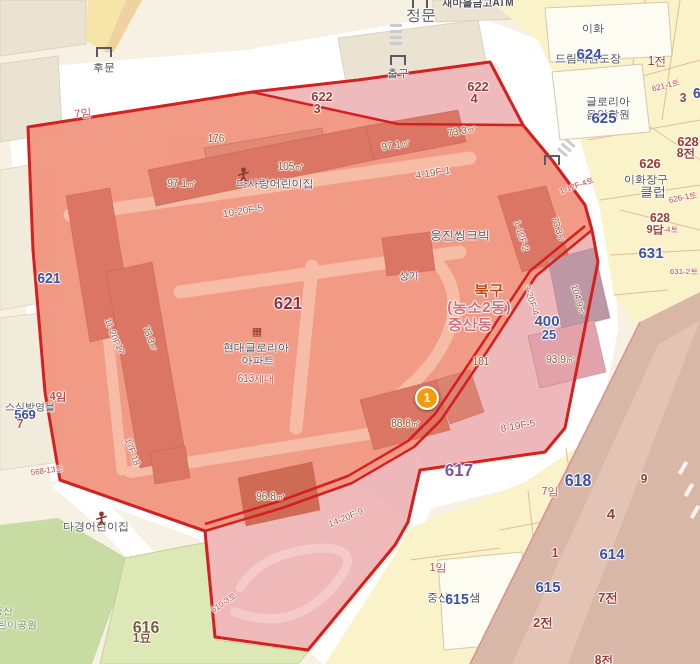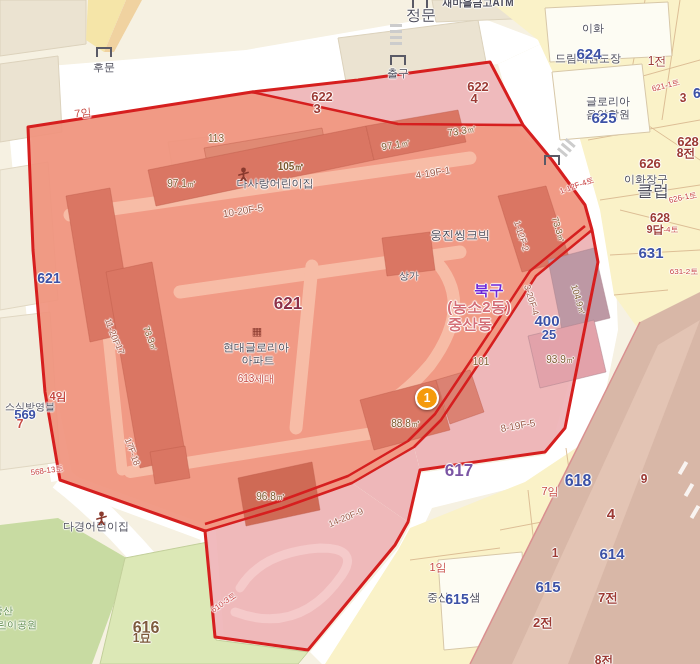--- a/index.html
+++ b/index.html
@@ -167,45 +167,45 @@
     <div class="lbl" style="left: 608px; top: 101px; font-size: 11px; color: rgb(76, 76, 90); font-weight: normal; transform: translate(-50%, -50%) rotate(0deg);">글로리아</div>
     <div class="lbl" style="left: 608px; top: 114px; font-size: 11px; color: rgb(76, 76, 90); font-weight: normal; transform: translate(-50%, -50%) rotate(0deg);">음악학원</div>
     <div class="lbl" style="left: 604px; top: 117px; font-size: 15px; color: rgb(61, 82, 166); font-weight: bold; transform: translate(-50%, -50%) rotate(0deg);">625</div>
     <div class="lbl" style="left: 666px; top: 86px; font-size: 8px; color: rgb(200, 68, 68); font-weight: normal; transform: translate(-50%, -50%) rotate(-15deg);">621-1토</div>
     <div class="lbl" style="left: 683px; top: 98px; font-size: 12px; color: rgb(156, 58, 52); font-weight: bold; transform: translate(-50%, -50%) rotate(0deg);">3</div>
     <div class="lbl" style="left: 697px; top: 93px; font-size: 14px; color: rgb(61, 82, 166); font-weight: bold; transform: translate(-50%, -50%) rotate(0deg);">6</div>
     <div class="lbl" style="left: 688px; top: 141px; font-size: 13px; color: rgb(156, 58, 52); font-weight: bold; transform: translate(-50%, -50%) rotate(0deg);">628</div>
     <div class="lbl" style="left: 686px; top: 153px; font-size: 12px; color: rgb(156, 58, 52); font-weight: bold; transform: translate(-50%, -50%) rotate(0deg);">8전</div>
     <div class="lbl" style="left: 650px; top: 163px; font-size: 13px; color: rgb(156, 58, 52); font-weight: bold; transform: translate(-50%, -50%) rotate(0deg);">626</div>
     <div class="lbl" style="left: 646px; top: 179px; font-size: 11px; color: rgb(76, 76, 90); font-weight: normal; transform: translate(-50%, -50%) rotate(0deg);">이화장구</div>
-    <div class="lbl" style="left: 653px; top: 191px; font-size: 16px; color: rgb(76, 76, 90); font-weight: normal; transform: translate(-50%, -50%) rotate(0deg);">클럽</div>
+    <div class="lbl" style="left: 653px; top: 191px; font-size: 13px; color: rgb(76, 76, 90); font-weight: normal; transform: translate(-50%, -50%) rotate(0deg);">클럽</div>
     <div class="lbl" style="left: 683px; top: 198px; font-size: 8px; color: rgb(200, 68, 68); font-weight: normal; transform: translate(-50%, -50%) rotate(-12deg);">626-1토</div>
     <div class="lbl" style="left: 660px; top: 218px; font-size: 12px; color: rgb(156, 58, 52); font-weight: bold; transform: translate(-50%, -50%) rotate(0deg);">628</div>
     <div class="lbl" style="left: 655px; top: 229px; font-size: 11px; color: rgb(156, 58, 52); font-weight: bold; transform: translate(-50%, -50%) rotate(0deg);">9답</div>
     <div class="lbl" style="left: 671px; top: 230px; font-size: 8px; color: rgb(200, 68, 68); font-weight: normal; transform: translate(-50%, -50%) rotate(0deg);">-4토</div>
     <div class="lbl" style="left: 651px; top: 252px; font-size: 15px; color: rgb(61, 82, 166); font-weight: bold; transform: translate(-50%, -50%) rotate(0deg);">631</div>
     <div class="lbl" style="left: 684px; top: 272px; font-size: 8px; color: rgb(200, 68, 68); font-weight: normal; transform: translate(-50%, -50%) rotate(0deg);">631-2토</div>
     <div class="lbl" style="left: 577px; top: 186px; font-size: 8px; color: rgb(200, 68, 68); font-weight: normal; transform: translate(-50%, -50%) rotate(-20deg);">1-12F-4토</div>
-    <div class="lbl" style="left: 216px; top: 139px; font-size: 10px; color: rgb(125, 90, 46); font-weight: normal; transform: translate(-50%, -50%) rotate(0deg);">113</div>
+    <div class="lbl" style="left: 216px; top: 139px; font-size: 10px; color: rgb(125, 90, 46); font-weight: normal; transform: translate(-50%, -50%) rotate(0deg);">176</div>
     <div class="lbl" style="left: 182px; top: 184px; font-size: 10px; color: rgb(125, 90, 46); font-weight: normal; transform: translate(-50%, -50%) rotate(0deg);">97.1㎡</div>
     <div class="lbl" style="left: 243px; top: 183px; font-size: 11px; color: rgb(76, 76, 90); font-weight: normal; transform: translate(-50%, -50%) rotate(0deg); margin-left: 32px;">다사랑어린이집</div>
-    <div class="lbl" style="left: 291px; top: 167px; font-size: 10px; color: rgb(125, 90, 46); font-weight: bold; transform: translate(-50%, -50%) rotate(0deg);">105㎡</div>
+    <div class="lbl" style="left: 291px; top: 167px; font-size: 10px; color: rgb(125, 90, 46); font-weight: normal; transform: translate(-50%, -50%) rotate(0deg);">105㎡</div>
     <div class="lbl" style="left: 243px; top: 211px; font-size: 10px; color: rgb(156, 91, 73); font-weight: normal; transform: translate(-50%, -50%) rotate(-9deg);">10-20F-5</div>
     <div class="lbl" style="left: 396px; top: 145px; font-size: 10px; color: rgb(125, 90, 46); font-weight: normal; transform: translate(-50%, -50%) rotate(-9deg);">97.1㎡</div>
     <div class="lbl" style="left: 462px; top: 131px; font-size: 10px; color: rgb(125, 90, 46); font-weight: normal; transform: translate(-50%, -50%) rotate(-9deg);">73.3㎡</div>
     <div class="lbl" style="left: 433px; top: 173px; font-size: 10px; color: rgb(156, 91, 73); font-weight: normal; transform: translate(-50%, -50%) rotate(-9deg);">4-19F-1</div>
     <div class="lbl" style="left: 460px; top: 235px; font-size: 12px; color: rgb(76, 76, 90); font-weight: normal; transform: translate(-50%, -50%) rotate(0deg);">웅진씽크빅</div>
     <div class="lbl" style="left: 521px; top: 236px; font-size: 9px; color: rgb(156, 91, 73); font-weight: normal; transform: translate(-50%, -50%) rotate(73deg);">1-12F-2</div>
     <div class="lbl" style="left: 558px; top: 230px; font-size: 9px; color: rgb(125, 90, 46); font-weight: normal; transform: translate(-50%, -50%) rotate(73deg);">73.3㎡</div>
     <div class="lbl" style="left: 288px; top: 303px; font-size: 17px; color: rgb(142, 48, 72); font-weight: bold; transform: translate(-50%, -50%) rotate(0deg);">621</div>
     <div class="lbl" style="left: 256px; top: 347px; font-size: 11px; color: rgb(76, 76, 90); font-weight: normal; transform: translate(-50%, -50%) rotate(0deg);">현대글로리아</div>
     <div class="lbl" style="left: 258px; top: 360px; font-size: 11px; color: rgb(76, 76, 90); font-weight: normal; transform: translate(-50%, -50%) rotate(0deg);">아파트</div>
     <div class="lbl" style="left: 256px; top: 379px; font-size: 10px; color: rgb(198, 74, 66); font-weight: normal; transform: translate(-50%, -50%) rotate(0deg);">613세대</div>
     <div class="lbl" style="left: 409px; top: 276px; font-size: 10px; color: rgb(76, 76, 90); font-weight: normal; transform: translate(-50%, -50%) rotate(0deg);">상가</div>
-    <div class="lbl" style="left: 489px; top: 289px; font-size: 15px; color: #6d28d9; font-weight: bold; transform: translate(-50%, -50%) rotate(0deg);">북구</div>
+    <div class="lbl" style="left: 489px; top: 289px; font-size: 15px; color: #c2410c; font-weight: bold; transform: translate(-50%, -50%) rotate(0deg);">북구</div>
     <div class="lbl" style="left: 479px; top: 306px; font-size: 15px; color: rgb(212, 110, 118); font-weight: bold; transform: translate(-50%, -50%) rotate(0deg); text-align: center;">(농소2동)</div>
     <div class="lbl" style="left: 470px; top: 323px; font-size: 15px; color: rgb(212, 110, 118); font-weight: bold; transform: translate(-50%, -50%) rotate(0deg);">중산동</div>
     <div class="lbl" style="left: 531px; top: 300px; font-size: 9px; color: rgb(156, 91, 73); font-weight: normal; transform: translate(-50%, -50%) rotate(73deg);">3-20F-4</div>
     <div class="lbl" style="left: 547px; top: 320px; font-size: 15px; color: rgb(61, 82, 166); font-weight: bold; transform: translate(-50%, -50%) rotate(0deg);">400</div>
     <div class="lbl" style="left: 549px; top: 334px; font-size: 13px; color: rgb(61, 82, 166); font-weight: bold; transform: translate(-50%, -50%) rotate(0deg);">25</div>
     <div class="lbl" style="left: 578px; top: 300px; font-size: 9px; color: rgb(125, 90, 46); font-weight: normal; transform: translate(-50%, -50%) rotate(73deg);">104.9㎡</div>
     <div class="lbl" style="left: 481px; top: 362px; font-size: 10px; color: rgb(125, 90, 46); font-weight: normal; transform: translate(-50%, -50%) rotate(0deg);">101</div>
     <div class="lbl" style="left: 561px; top: 360px; font-size: 10px; color: rgb(125, 90, 46); font-weight: normal; transform: translate(-50%, -50%) rotate(0deg);">93.9㎡</div>
     <div class="lbl" style="left: 112px; top: 332px; font-size: 9px; color: rgb(156, 91, 73); font-weight: normal; transform: translate(-50%, -50%) rotate(70deg);">11-20F</div>
     <div class="lbl" style="left: 119px; top: 348px; font-size: 9px; color: rgb(156, 91, 73); font-weight: normal; transform: translate(-50%, -50%) rotate(70deg);">-17</div>

